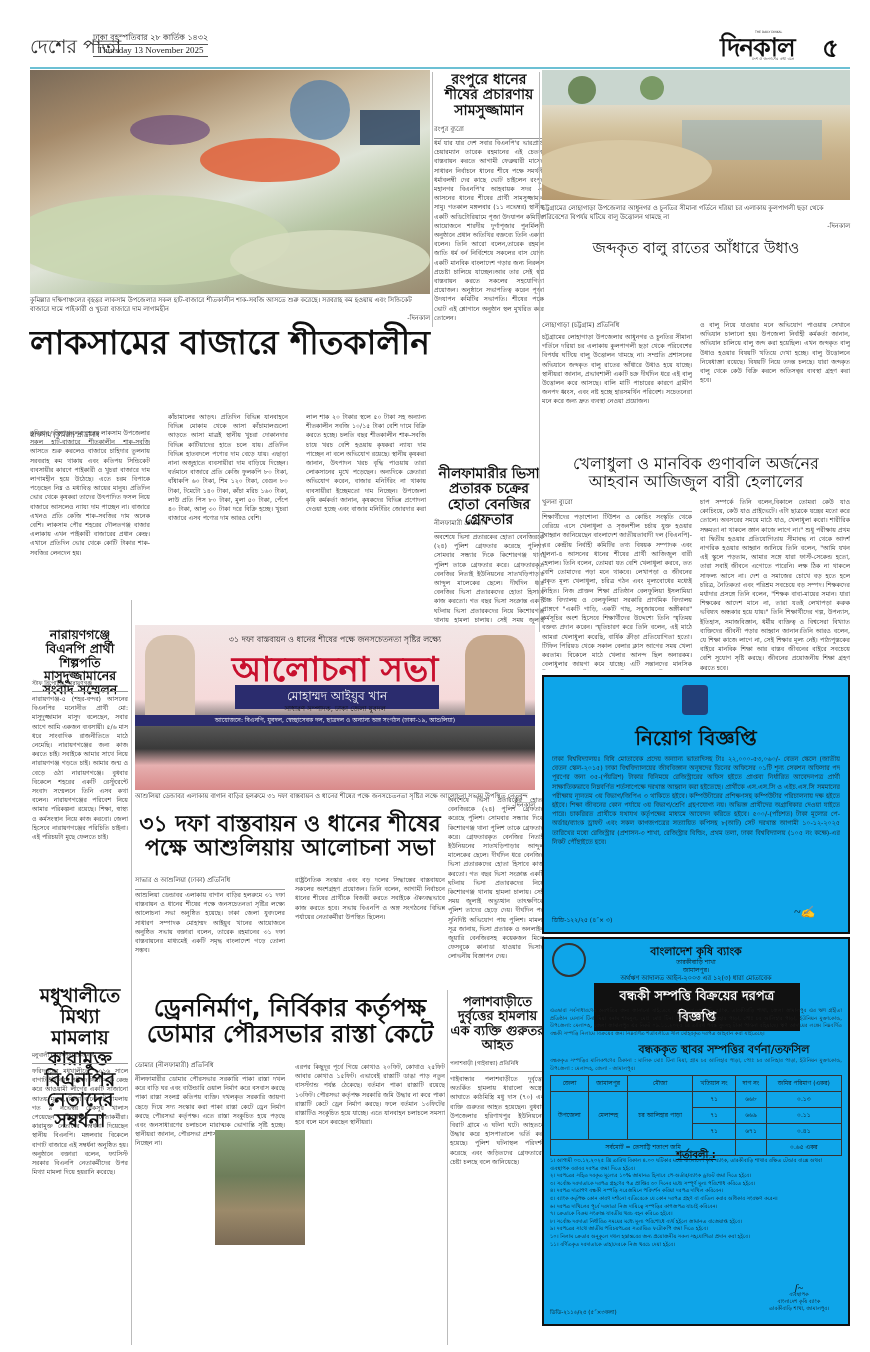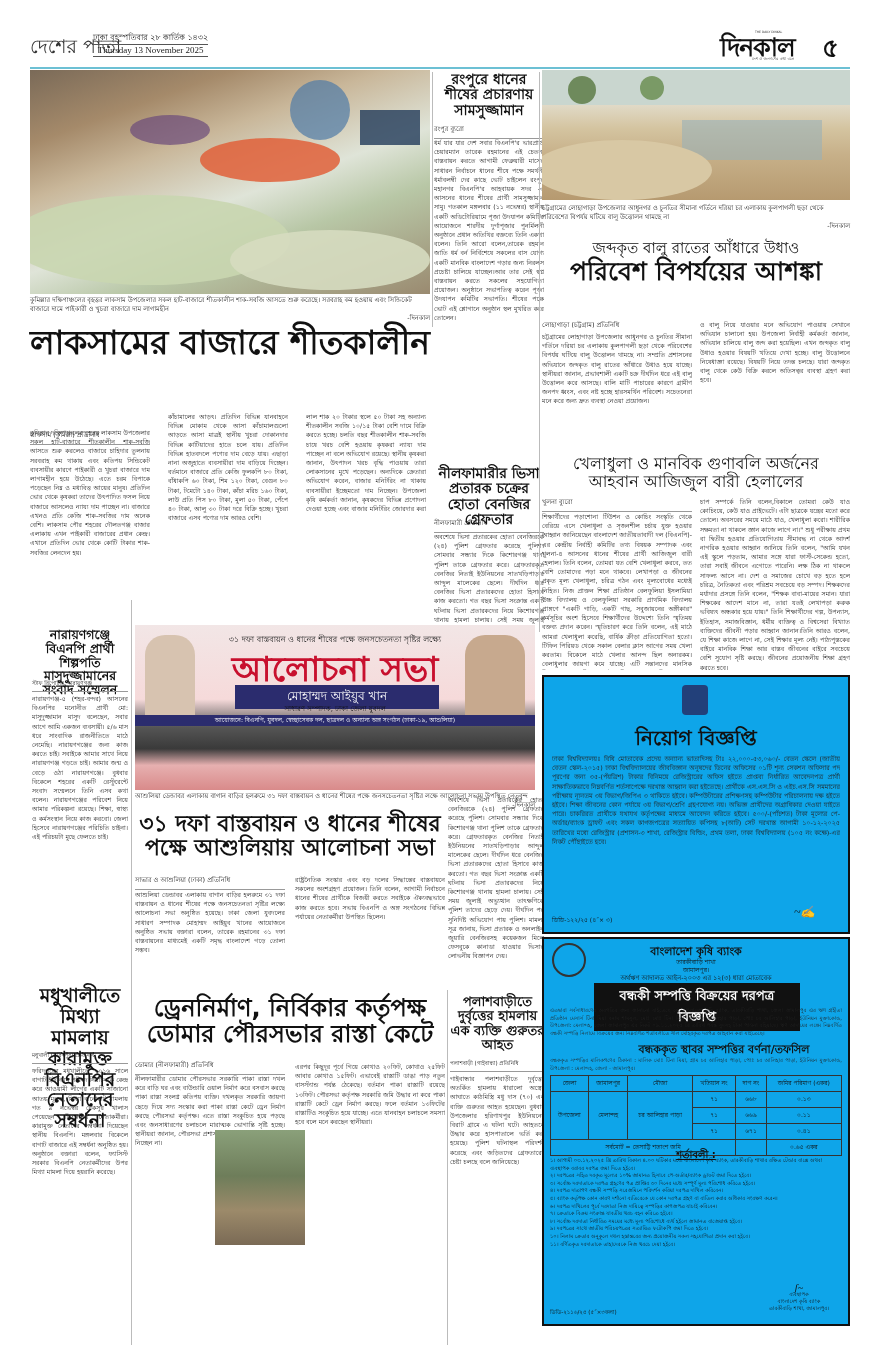--- a/index.html
+++ b/index.html
@@ -131,21 +131,20 @@
     <rect x="140" y="50" width="140" height="40" fill="#9ab0b8" opacity="0.6"></rect>
     <ellipse cx="80" cy="100" rx="90" ry="30" fill="#d8c8a4"></ellipse>
   </svg>
 </div>
 <div class="abs caption" style="left:542px;top:204px;width:308px;">
   <span>চট্টগ্রামের লোহাগাড়া উপজেলার আধুনগর ও চুনতির সীমানা গর্তিনে দরিয়া চর এলাকায় কুলপাগলী ছড়া থেকে পরিবেশের বিপর্যয় ঘটিয়ে বালু উত্তোলন থামছে না</span>
   <div class="cap-credit">-দিনকাল</div>
 </div>
 <div class="abs hl" style="left:542px;top:240px;width:308px;font-size:15px;font-weight:normal;">জব্দকৃত বালু রাতের আঁধারে উধাও</div>
 <div class="abs hl" style="left:542px;top:258px;width:308px;font-size:25px;">
-  <div>পরিবেশ বিপর্যয়ের আশঙ্কা</div>
 </div>
 <div class="abs byline" style="left:542px;top:320px;width:150px;border:none;">লোহাগাড়া (চট্টগ্রাম) প্রতিনিধি</div>
 <div class="abs body" style="left:542px;top:332px;width:150px;height:112px;">চট্টগ্রামের লোহাগাড়া উপজেলার আধুনগর ও চুনতির সীমানা গর্তিনে দরিয়া চর এলাকায় কুলপাগলী ছড়া থেকে পরিবেশের বিপর্যয় ঘটিয়ে বালু উত্তোলন থামছে না। সম্প্রতি প্রশাসনের অভিযানে জব্দকৃত বালু রাতের আঁধারে উধাও হয়ে যাচ্ছে। স্থানীয়রা জানান, প্রভাবশালী একটি চক্র দীর্ঘদিন ধরে এই বালু উত্তোলন করে আসছে। বালি মাটি পাচারের কারণে গ্রামীণ জনপদ ধ্বংস, এবং নষ্ট হচ্ছে হারসমর্থিন পরিবেশ। সচেতনেরা মনে করে জন্য দ্রুত ব্যবস্থা নেওয়া প্রয়োজন।</div>
 <div class="abs body" style="left:700px;top:320px;width:150px;height:124px;">ও বালু নিয়ে যাওয়ার মনে অভিযোগ পাওয়ায় সেখানে অভিযান চালানো হয়। উপজেলা নির্বাহী কর্মকর্তা জানান, অভিযান চালিয়ে বালু জব্দ করা হয়েছিল। এখন জব্দকৃত বালু উধাও হওয়ার বিষয়টি খতিয়ে দেখা হচ্ছে। বালু উত্তোলনে নিষেধাজ্ঞা রয়েছে। বিষয়টি নিয়ে তদন্ত চলছে। যারা জব্দকৃত বালু থেকে কেউ বিক্রি করলে অতিসত্বর ব্যবস্থা গ্রহণ করা হবে।</div>
 
 <div class="abs hl" style="left:542px;top:455px;width:308px;font-size:16px;font-weight:normal;">
   <div>খেলাধুলা ও মানবিক গুণাবলি অর্জনের</div>
   <div>আহবান আজিজুল বারী হেলালের</div>
 </div>
 <div class="abs byline" style="left:542px;top:497px;width:150px;">খুলনা ব্যুরো</div>

